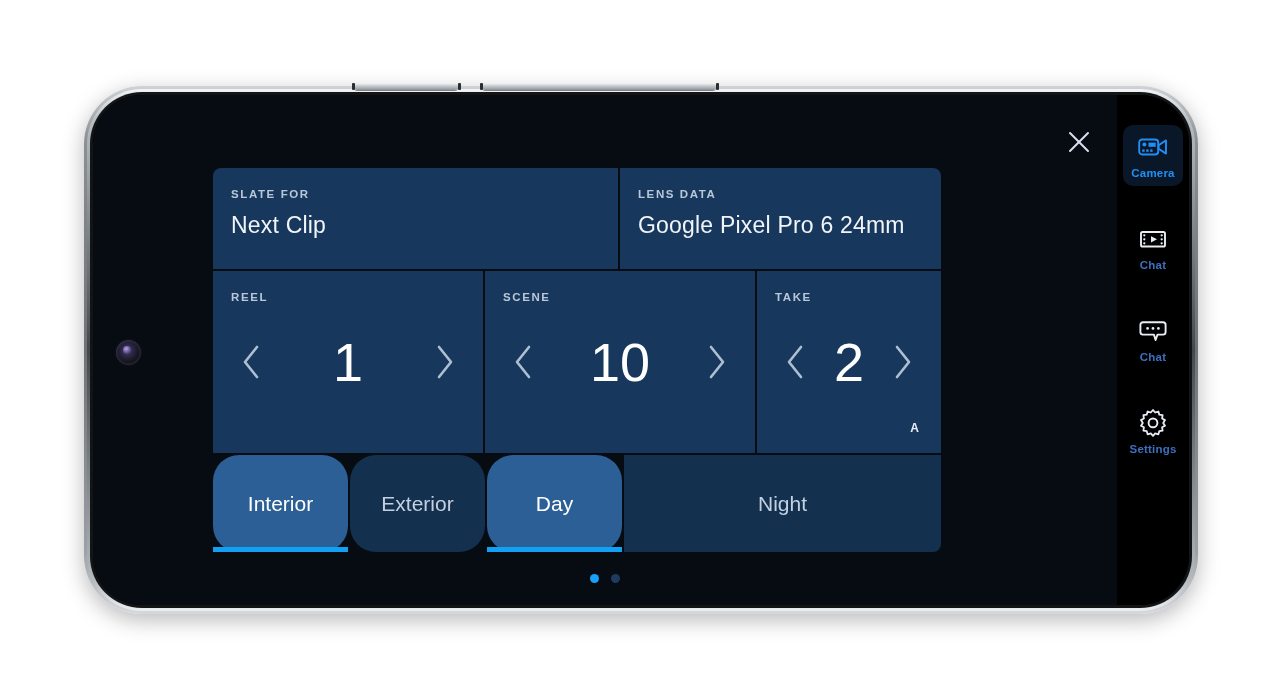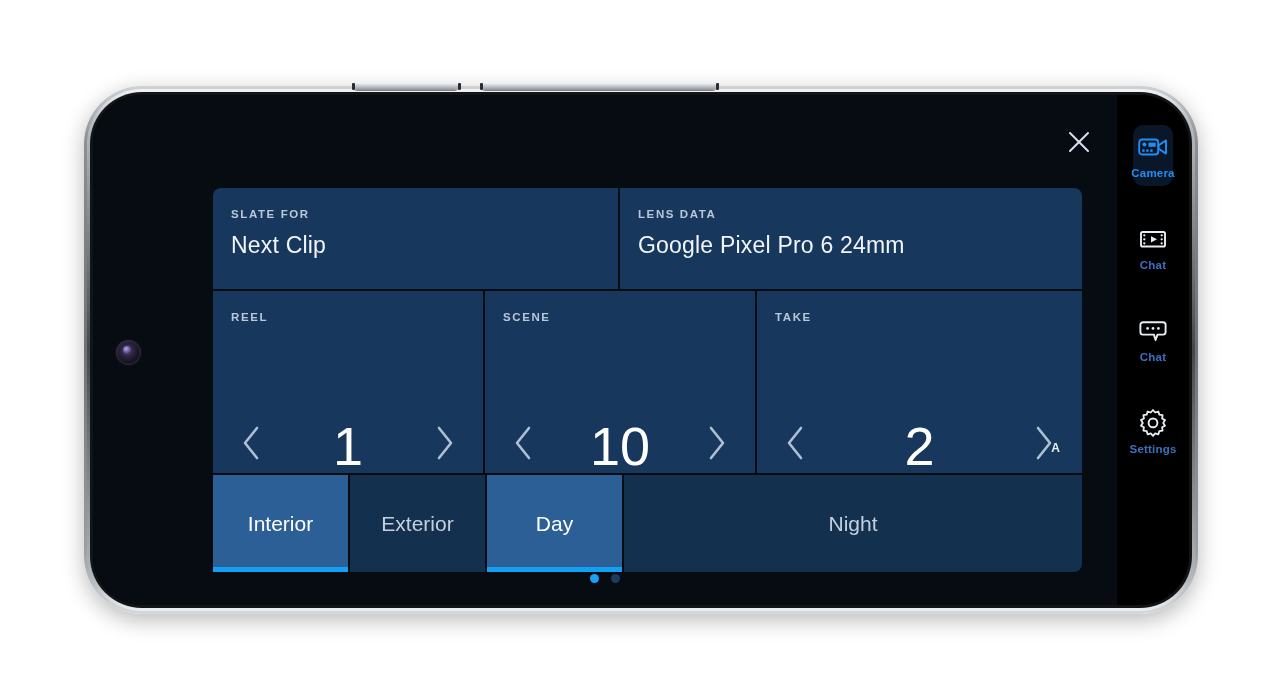--- a/index.html
+++ b/index.html
@@ -85,24 +85,23 @@
     width: 34px; height: 34px;
     display: flex; align-items: center; justify-content: center;
     cursor: pointer;
   }
   #close-btn svg { display:block; }
 
   
   #slate {
     position: absolute;
     left: 120px; top: 73px;
-    width: 869px;
+    width: 728px;
     display: flex; flex-direction: column;
     gap: 2px;
-    margin-top: 20px;
   }
   .row { display: flex; gap: 2px; }
 
   .panel {
     background: #17385c;
     position: relative;
   }
   .panel-label {
     position: absolute; left: 18px; top: 20px;
     font-size: 11.5px; letter-spacing: 1.6px; font-weight: 700;
@@ -113,21 +112,21 @@
   .info-panel { height: 101px; padding: 44px 18px 0; }
   .info-value {
     font-size: 23px; color: #f1f4f8; font-weight: 400; letter-spacing: .2px;
   }
   #panel-slate-for { flex: 0 0 405px; border-radius: 8px 0 0 0; }
   #panel-lens-data { flex: 1 1 auto; border-radius: 0 8px 0 0; }
 
   
   .stepper-panel {
     height: 182px;
-    display: flex; align-items: flex-end;
+    display: flex; align-items: center;
     padding: 0 18px;
   }
   #panel-reel  { flex: 0 0 270px; }
   #panel-scene { flex: 0 0 270px; }
   #panel-take  { flex: 1 1 auto; gap: 10px; }
 
   .chev {
     width: 42px; height: 60px;
     display: flex; align-items: center; justify-content: center;
     cursor: pointer; flex: 0 0 auto;
@@ -144,20 +143,21 @@
 
   
   .tog {
     height: 97px;
     display: flex; align-items: center; justify-content: center;
     position: relative;
     background: #14304f;
     color: #c3d0e0;
     font-size: 21px;
     cursor: pointer;
+    border-radius: 26px;
   }
   .tog.active { background: #2b5f96; color: #ffffff; }
   .tog.active::after {
     content:''; position:absolute; left:0; right:0; bottom:0;
     height: 5px; background: #12a0f5;
   }
   #tog-good { flex: 0 0 270px; border-radius: 0 0 0 8px; }
   #tog-interior { flex: 0 0 135px; }
   #tog-exterior { flex: 0 0 135px; }
   #tog-day { flex: 0 0 135px; }
@@ -173,21 +173,21 @@
 
   
   #sidebar {
     flex: 0 0 72px;
     background: #000000;
     padding-top: 30px;
     display: flex; flex-direction: column; align-items: center;
     gap: 31px;
   }
   .nav-item {
-    width: 40px; padding: 9px 0 7px;
+    width: 60px; padding: 9px 0 7px;
     border-radius: 10px;
     display: flex; flex-direction: column; align-items: center; gap: 7px;
     cursor: pointer;
   }
   .nav-item.active { background: #0a1729; }
   .nav-label {
     font-size: 11.5px; font-weight: 700; color: #3d6fbf; letter-spacing: .2px;
   }
   .nav-item.active .nav-label { color: #1f8ff5; }
   .nav-icon { width: 30px; height: 26px; display:flex; align-items:center; justify-content:center; }

